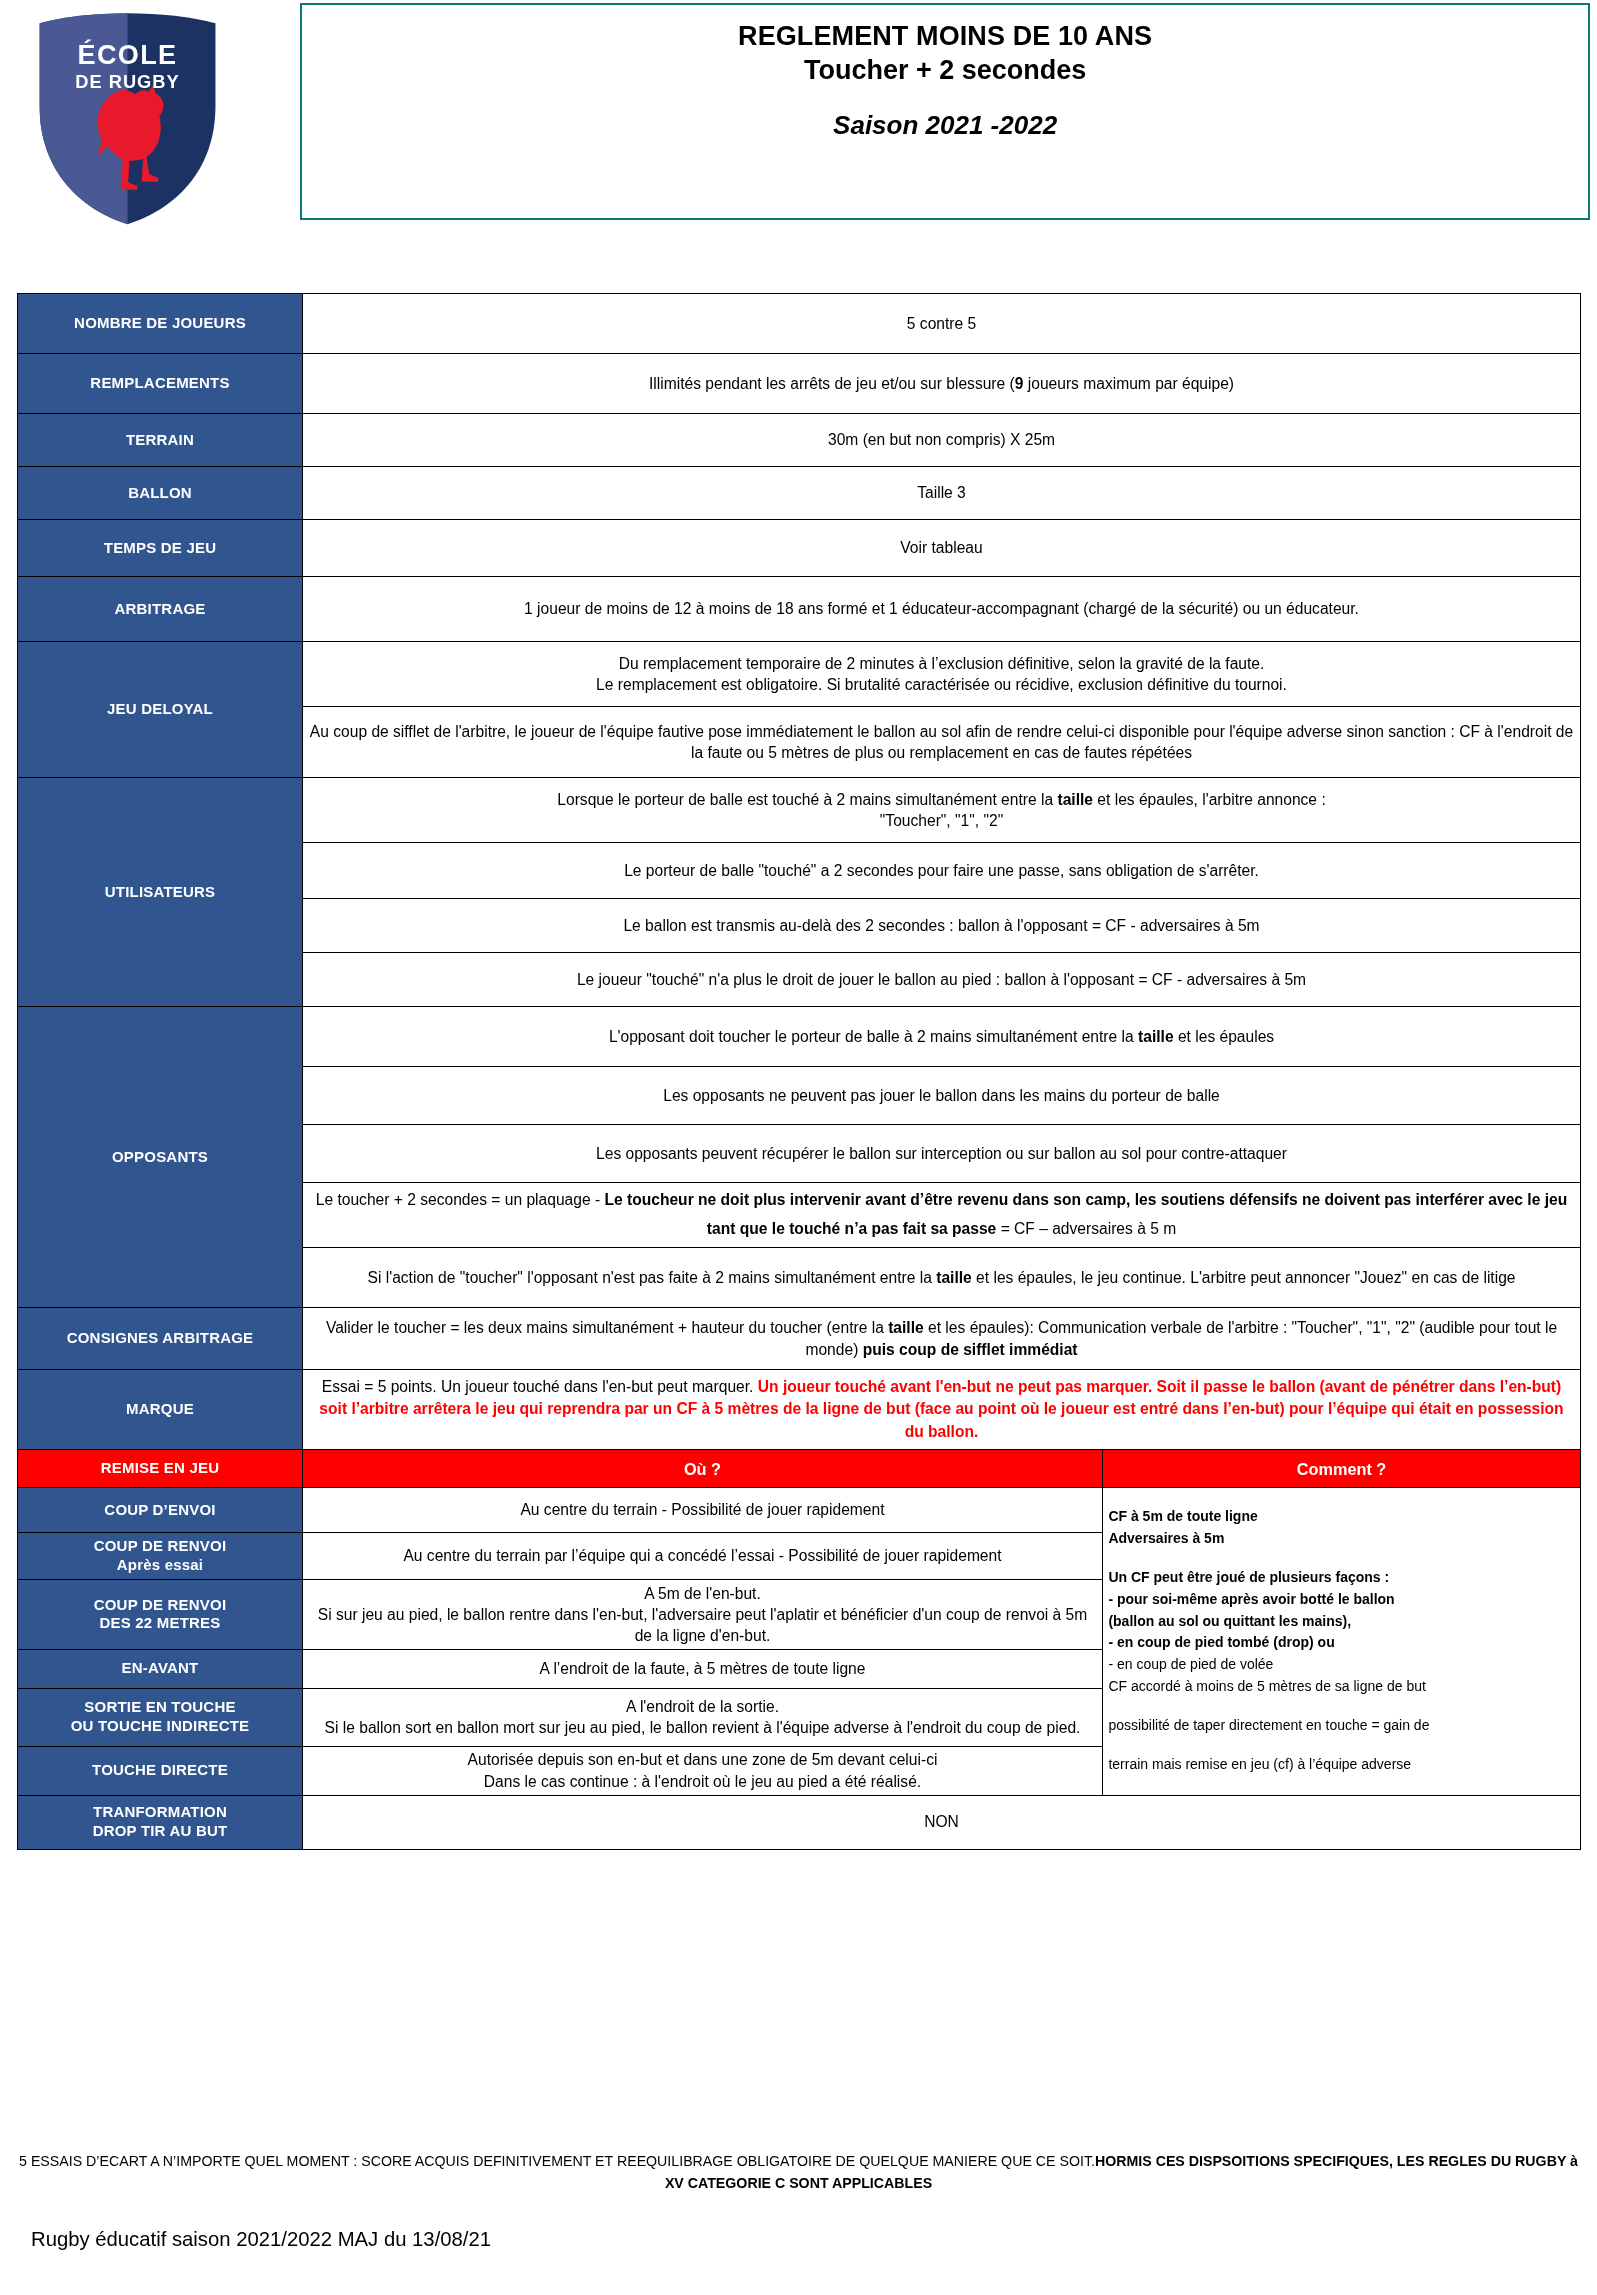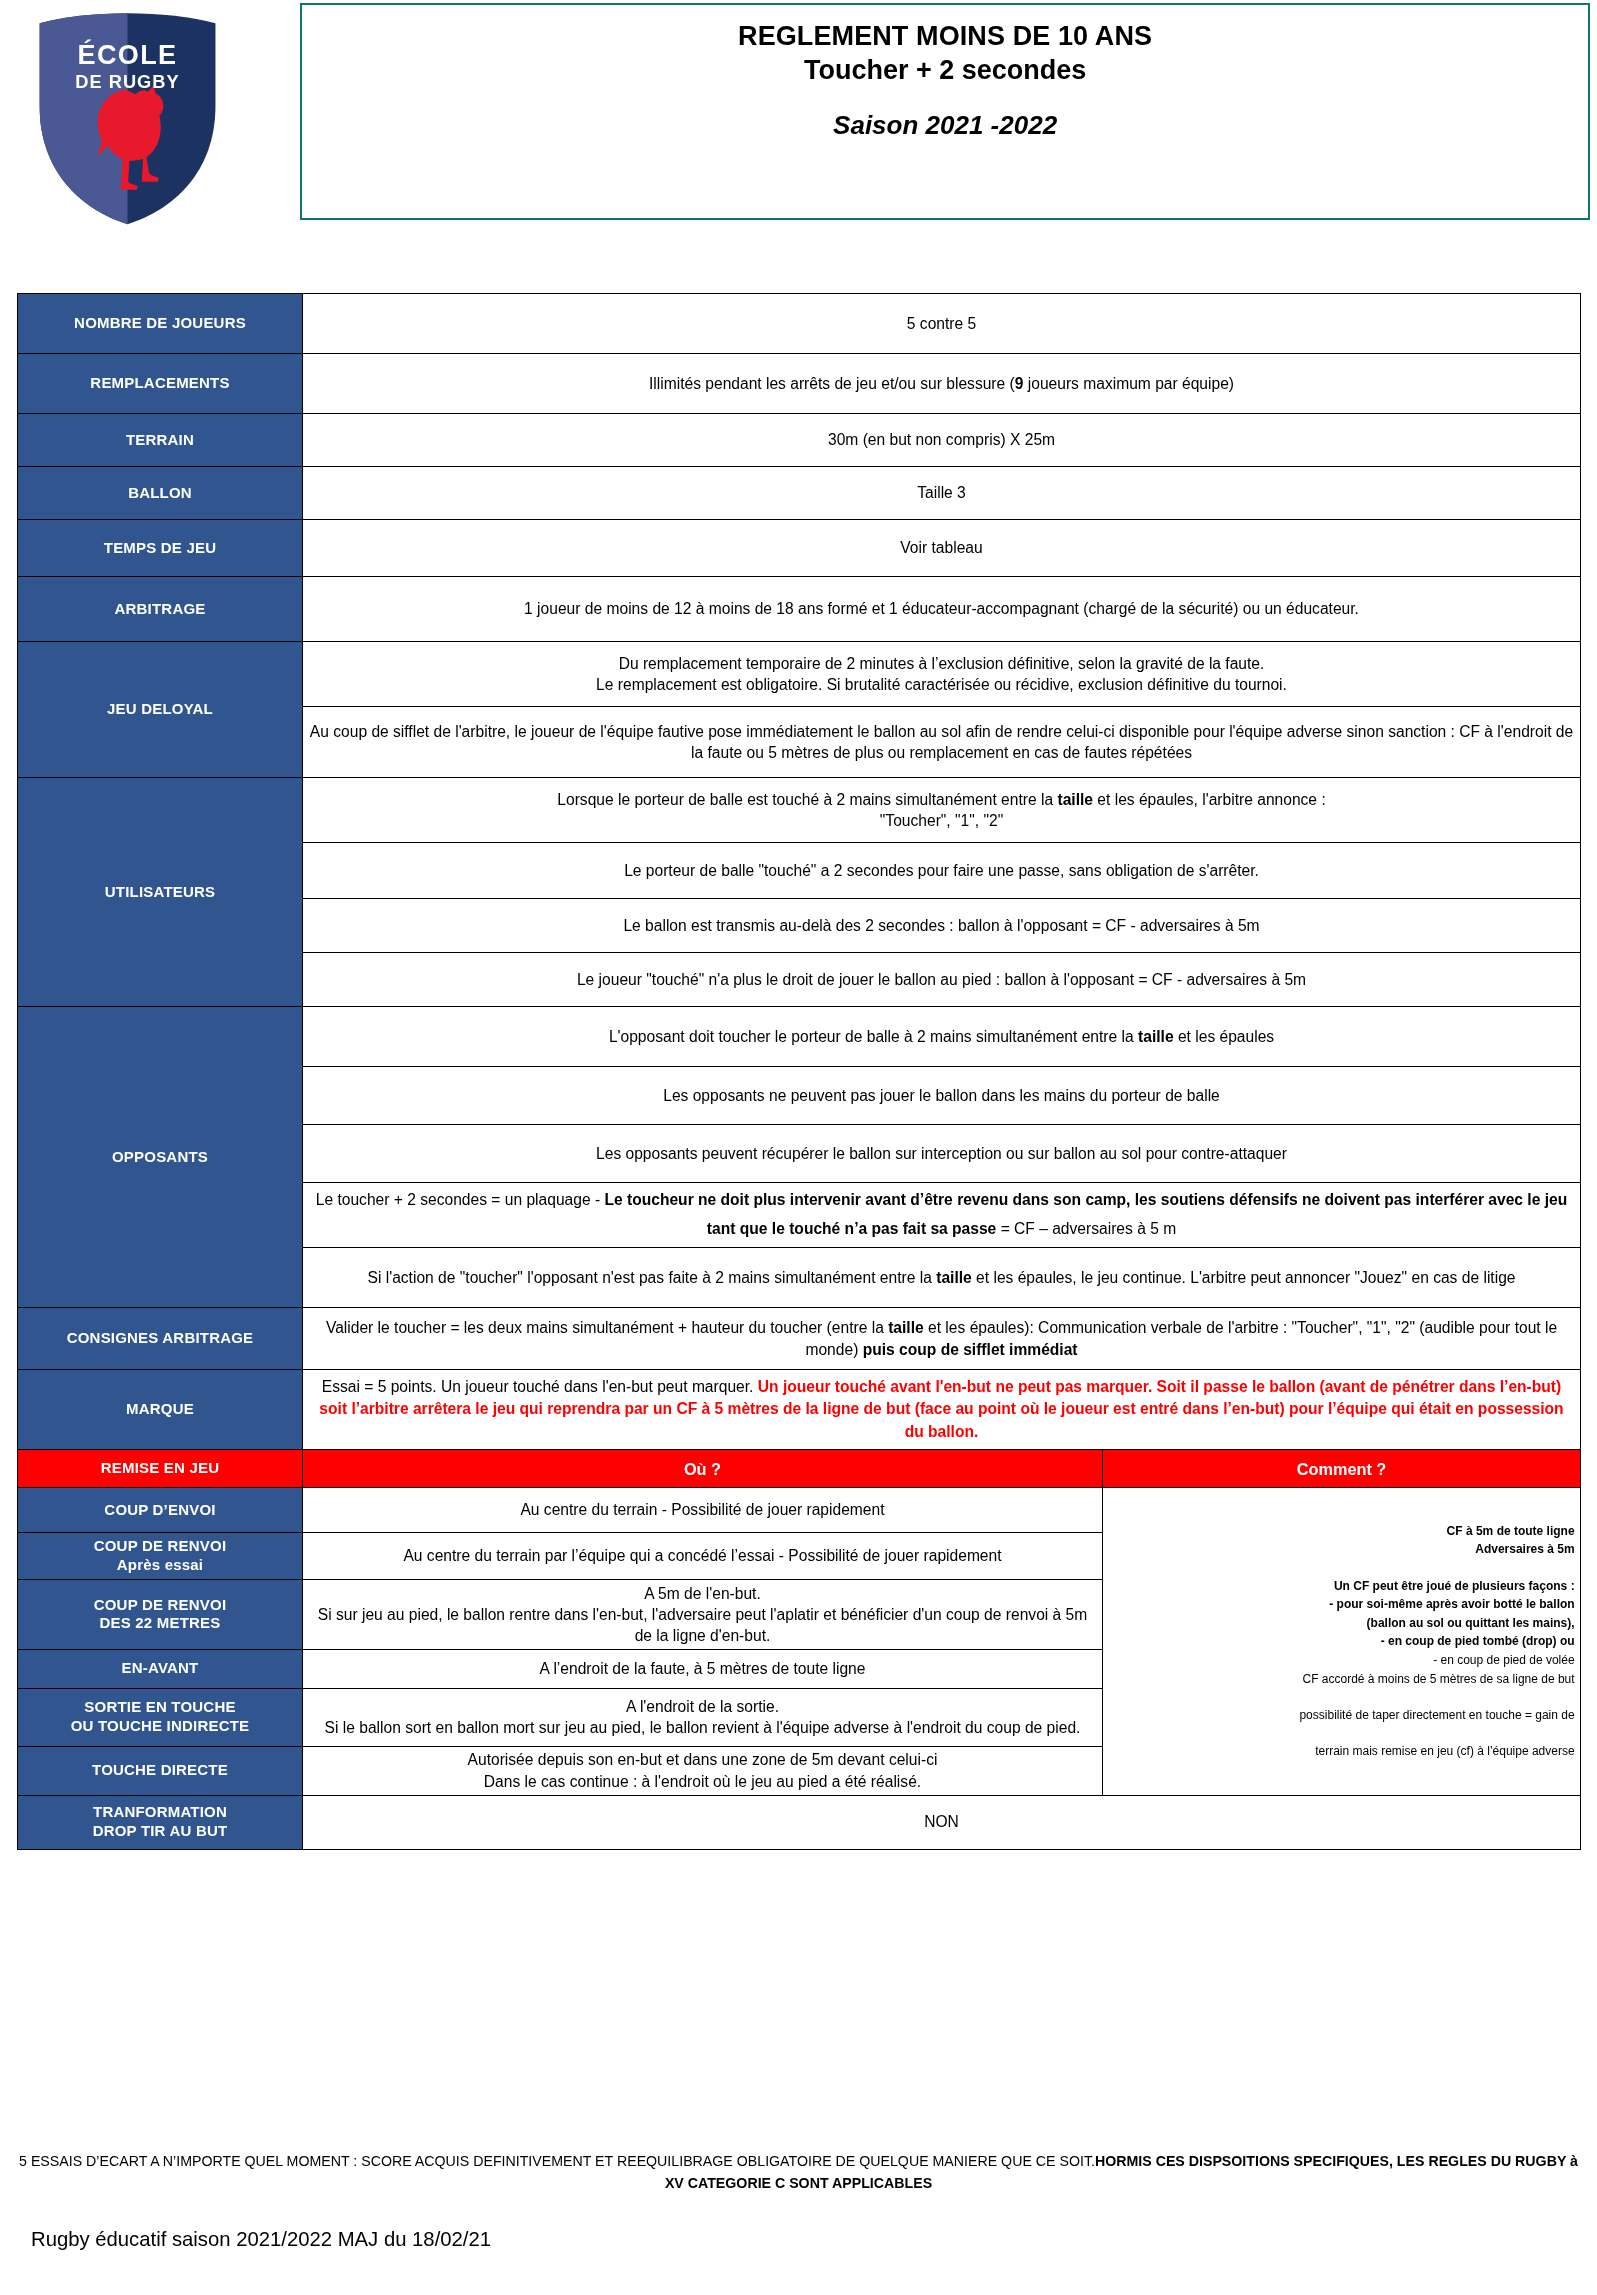--- a/index.html
+++ b/index.html
@@ -111,22 +111,22 @@
     color: #ffffff;
     font-weight: bold;
     font-size: 16.3px;
   }
   td.val b { font-weight: bold; }
   .redtext { color: #FF0000; font-weight: bold; }
 
   
   td.comment-cell {
     background: #ffffff;
-    text-align: right;
-    font-size: 12px;
+    text-align: left;
+    font-size: 14px;
     line-height: 1.55;
     vertical-align: middle;
     padding: 6.8px 8.1px;
   }
   .cm-b { font-weight: bold; display: block; }
   .cm-n { display: block; }
   .cm-gap { height: 17.6px; }
 
   
   .note {
@@ -355,14 +355,14 @@
       </tr>
 
     </tbody>
   </table>
 </div>
 
 <div class="note">
   <span class="plain">5 ESSAIS D’ECART A N’IMPORTE QUEL MOMENT : SCORE ACQUIS DEFINITIVEMENT ET REEQUILIBRAGE OBLIGATOIRE DE QUELQUE MANIERE QUE CE SOIT.</span><span>HORMIS CES DISPSOITIONS SPECIFIQUES, LES REGLES DU RUGBY à XV CATEGORIE C SONT APPLICABLES</span>
 </div>
 
-<div class="maj">Rugby éducatif saison 2021/2022 MAJ du 18/02/21</div>
+<div class="maj">Rugby éducatif saison 2021/2022 MAJ du 13/08/21</div>
 
 
 </body></html>

